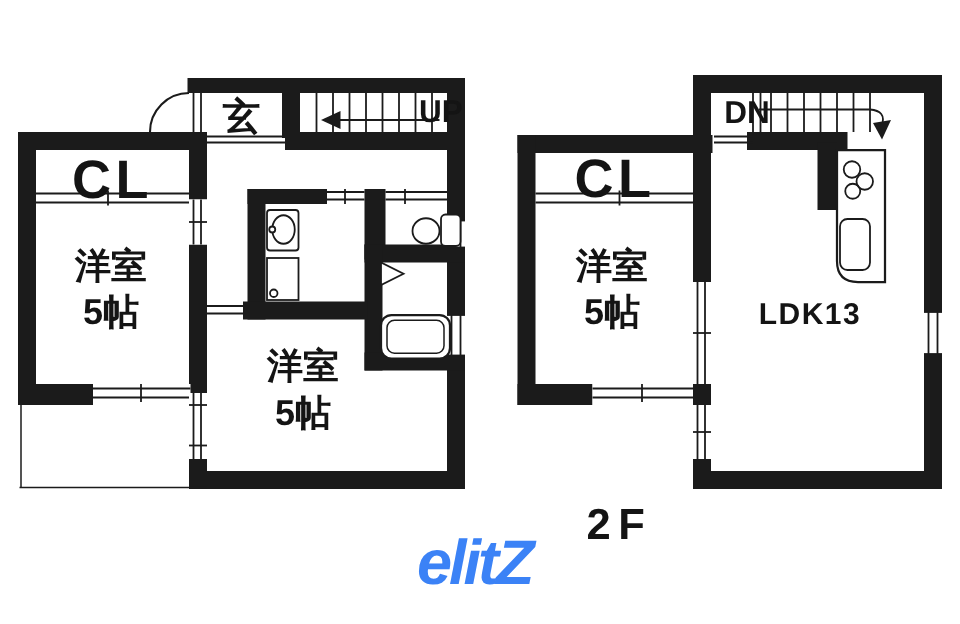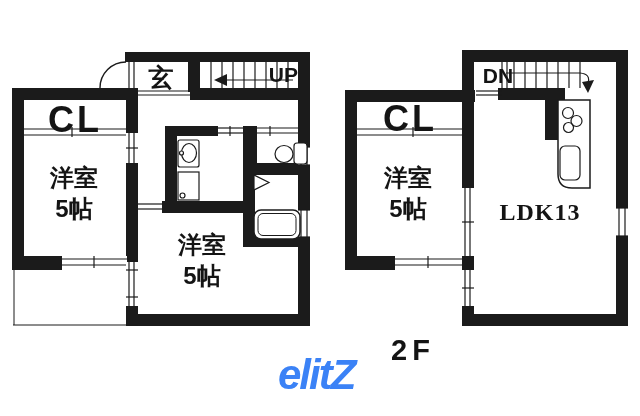--- a/index.html
+++ b/index.html
@@ -5,21 +5,21 @@
   html,body{margin:0;padding:0;background:#ffffff;}
   #canvas{position:relative;width:640px;height:416px;background:#fff;overflow:hidden;
           font-family:"Liberation Sans","DejaVu Sans",sans-serif;}
   #plan-svg{position:absolute;left:0;top:0;}
   .lbl{position:absolute;color:#141414;text-align:center;font-weight:700;white-space:nowrap;}
   .lbl span{display:block;}
   .room-lbl{font-size:24px;line-height:31px;}
   .cl-lbl{font-size:36px;letter-spacing:3px;}
   .small-lbl{font-size:21px;}
   .genkan-lbl{font-size:25px;}
-  .ldk-lbl{font-size:24px;letter-spacing:1px;font-family:Liberation Serif, serif;}
+  .ldk-lbl{font-size:20px;letter-spacing:1px;}
   .floor-lbl{font-size:29px;letter-spacing:5px;text-align:left;}
   #watermark{position:absolute;left:278px;top:348px;width:330px;height:54px;
              color:#3b82f6;display:flex;align-items:center;z-index:1;}
   #watermark .wm-logo{font-size:42px;font-weight:700;font-style:italic;letter-spacing:-2px;}
   #watermark .wm-brand{font-size:31px;font-weight:700;margin-left:8px;letter-spacing:1px;}
   .lbl{z-index:2;}
 </style>
 </head>
 <body>
 
@@ -253,21 +253,21 @@
           <circle cx="568" cy="113" r="5.5"></circle>
           <circle cx="576.5" cy="121" r="5.5"></circle>
           <circle cx="568.5" cy="127.5" r="5"></circle>
         </g>
         <rect x="560" y="146" width="20" height="34" rx="5" fill="none" stroke-width="1.2"></rect>
       </g>
     </g>
   </svg>
 
   <div class="lbl genkan-lbl" style="left:136px;top:61px;width:50px;">玄</div>
-  <div class="lbl small-lbl" style="left:260px;top:63px;width:38px;text-align:right;">UP</div>
+  <div class="lbl small-lbl" style="left:275px;top:63px;width:38px;">UP</div>
   <div class="lbl cl-lbl" style="left:28px;top:99px;width:94px;">CL</div>
   <div class="lbl room-lbl" style="left:22px;top:162px;width:104px;">
     <span>洋室</span>
     <span>5帖</span>
   </div>
   <div class="lbl room-lbl" style="left:146px;top:229px;width:112px;">
     <span>洋室</span>
     <span>5帖</span>
   </div>
 

